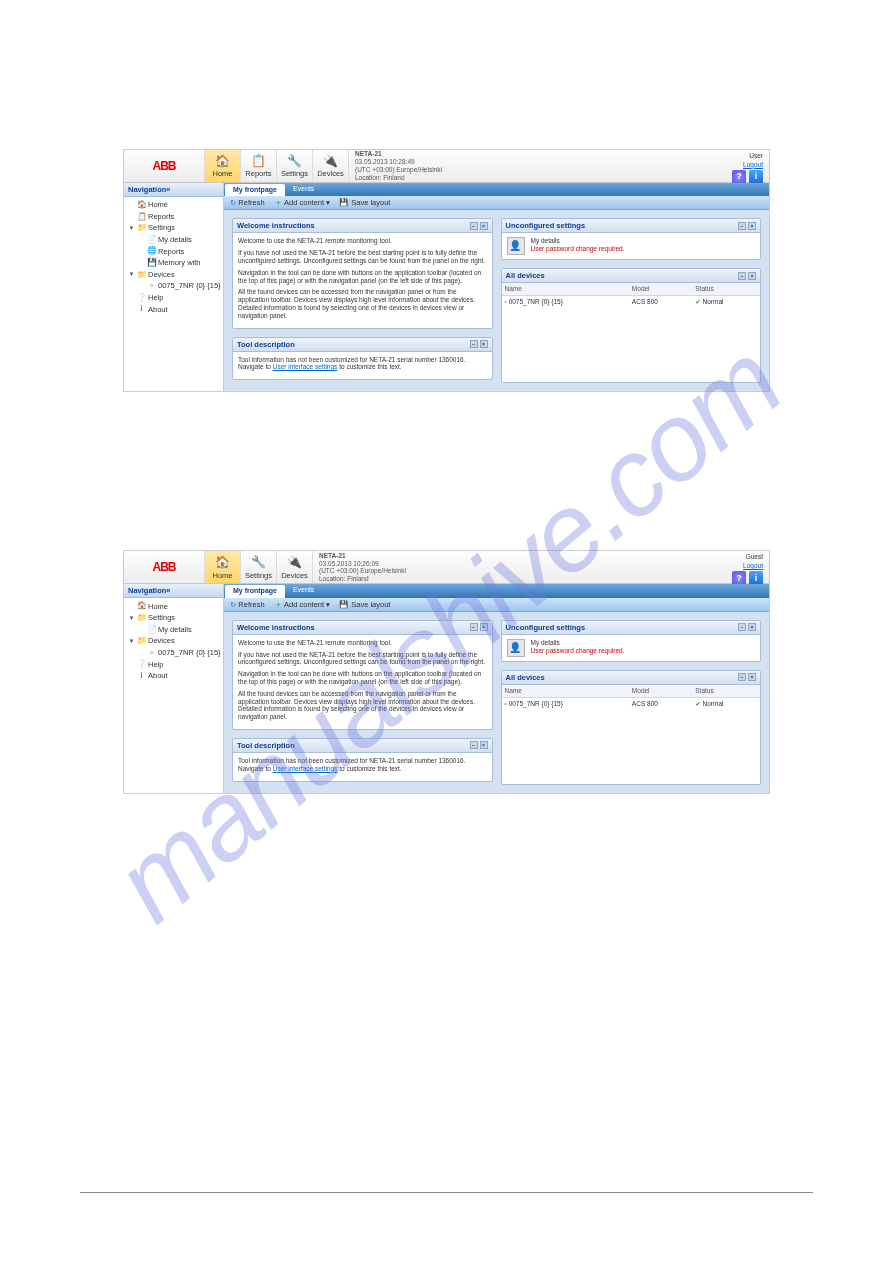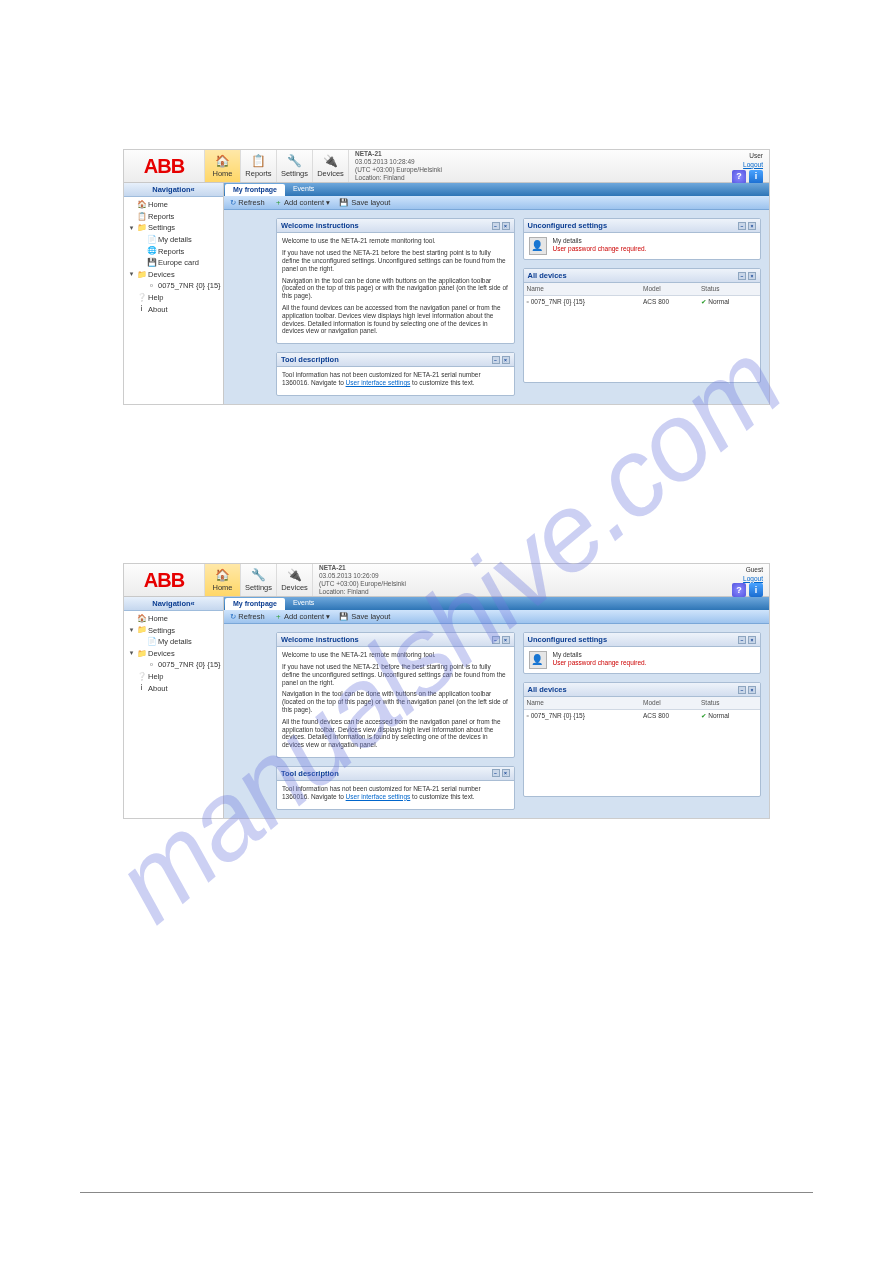--- a/index.html
+++ b/index.html
@@ -1,50 +1,50 @@
 <!DOCTYPE html>
 <html><head>
 <meta charset="utf-8">
 <style>
   * { box-sizing: border-box; margin: 0; padding: 0; }
   body { background: #e6e6e6; font-family: Arial, Helvetica, sans-serif; font-size: 11px; color: #333; }
   .page { width: 893px; margin: 0 auto; background: #fff; min-height: 1263px; padding: 150px 40px 80px 40px; position: relative; }
   .watermark { position: absolute; top: 50%; left: 50%; transform: translate(-50%,-50%) rotate(-40deg); font-size: 110px; font-style: italic; color: rgba(110,120,220,0.35); font-weight: 400; pointer-events: none; white-space: nowrap; letter-spacing: -2px; }
   .screenshot { width: 645px; margin: 0 auto 160px auto; box-shadow: 0 0 0 1px #ccc; font-size: 7.5px; line-height: 1.2; background: #fff; }
   .topbar { display: flex; align-items: stretch; background: linear-gradient(#fdfdfd,#ededed); border-bottom: 1px solid #c8c8c8; height: 33px; }
-  .brand { width: 80px; display: flex; align-items: center; justify-content: center; font-weight: 900; color: #e60000; font-size: 20px; letter-spacing: -1px; }
+  .brand { width: 80px; display: flex; align-items: center; justify-content: center; font-weight: 900; color: #e60000; font-size: 12px; letter-spacing: -1px; }
   .tbtns { display: flex; }
   .tbtn { width: 36px; display: flex; flex-direction: column; align-items: center; justify-content: center; border-left: 1px solid #dcdcdc; gap: 1px; cursor: pointer; }
   .tbtn.active { background: linear-gradient(#ffe8a8,#ffd768); }
   .tbtn .ticon { font-size: 12px; }
   .info { border-left: 1px solid #dcdcdc; padding: 2px 6px; font-size: 6.5px; color: #555; display: flex; flex-direction: column; justify-content: center; flex: 0 0 120px; }
   .filler { flex: 1; }
   .usr { padding: 2px 6px; display: flex; flex-direction: column; align-items: flex-end; font-size: 6.5px; gap: 1px; }
   .usr a { color: #06c; text-decoration: underline; cursor: pointer; }
   .icns { display: flex; gap: 3px; }
   .icn { width: 14px; height: 14px; border-radius: 2px; display: flex; align-items: center; justify-content: center; color: #fff; font-weight: bold; font-size: 9px; }
   .icn.h { background: radial-gradient(circle,#8c8cff,#5454e0); }
   .icn.i { background: linear-gradient(#4aa3ff,#1a6dd0); }
   .body { display: flex; align-items: stretch; }
   .nav { width: 100px; background: #fff; border-right: 1px solid #c8c8c8; }
-  .navhdr { background: linear-gradient(#e7f0fb,#c5d7ee); border-bottom: 1px solid #9fbcdc; padding: 2px 20px; font-weight: bold; color: #0b3d91; display: flex; justify-content: center; }
+  .navhdr { background: linear-gradient(#e7f0fb,#c5d7ee); border-bottom: 1px solid #9fbcdc; padding: 2px 4px; font-weight: bold; color: #0b3d91; display: flex; justify-content: flex-start; }
   .tree { padding: 2px 0; }
   .node { display: flex; align-items: center; gap: 2px; padding: 1px 2px; cursor: pointer; white-space: nowrap; }
   .node.l1 { padding-left: 4px; }
   .node.l2 { padding-left: 14px; }
   .tri { width: 7px; font-size: 7px; color: #555; display: inline-block; text-align: center; }
   .nic { width: 9px; font-size: 8px; display: inline-block; text-align: center; }
   .main { flex: 1; background: #d3e1f1; }
   .tabs { display: flex; background: linear-gradient(#6fa8dc,#2e75b6); }
   .tab { padding: 2px 8px; font-size: 7px; cursor: pointer; }
   .tab.active { background: #fff; color: #0b3d91; font-weight: bold; border-radius: 2px 2px 0 0; margin: 1px 0 0 1px; }
   .tab.inactive { color: #fff; }
   .toolbar { background: linear-gradient(#cfe4fb,#9dc3ee); border-bottom: 1px solid #7aa7d8; padding: 2px 6px; display: flex; gap: 10px; align-items: center; }
   .tbitem { display: flex; align-items: center; gap: 2px; cursor: pointer; }
-  .panels { display: flex; gap: 8px; padding: 8px; margin-left: 44px; }
+  .panels { display: flex; gap: 8px; padding: 8px; }
   .col { display: flex; flex-direction: column; gap: 8px; flex: 1; }
   .panel { background: #fff; border: 1px solid #a9bdd4; border-radius: 2px; }
   .phdr { background: linear-gradient(#eef3fa,#d3deef); border-bottom: 1px solid #a9bdd4; padding: 2px 4px; font-weight: bold; color: #0b3d91; display: flex; justify-content: space-between; align-items: center; }
   .pctl { display: flex; gap: 2px; }
   .pctl span { width: 8px; height: 8px; background: #c9d6e8; border: 1px solid #8ea6c0; font-size: 5px; line-height: 7px; text-align: center; cursor: pointer; }
   .pbody { padding: 4px 5px; font-size: 6.5px; color: #333; }
   .pbody p { margin-bottom: 4px; }
   .pbody a { color: #06c; text-decoration: underline; cursor: pointer; }
   .mydet { display: flex; gap: 6px; align-items: flex-start; }
   .mydet .av { width: 18px; height: 18px; background: #e6e6e6; border: 1px solid #b0b0b0; display: flex; align-items: center; justify-content: center; font-size: 10px; color: #888; }
@@ -126,21 +126,21 @@
               <span>My details</span>
             </div>
             <div class="node l2">
               <span class="tri"></span>
               <span class="nic">🌐</span>
               <span>Reports</span>
             </div>
             <div class="node l2">
               <span class="tri"></span>
               <span class="nic">💾</span>
-              <span>Europe card</span>
+              <span>Memory with</span>
             </div>
             <div class="node l1">
               <span class="tri">▾</span>
               <span class="nic">📁</span>
               <span>Devices</span>
             </div>
             <div class="node l2">
               <span class="tri"></span>
               <span class="nic">▫</span>
               <span>0075_7NR {0} {15}</span>

